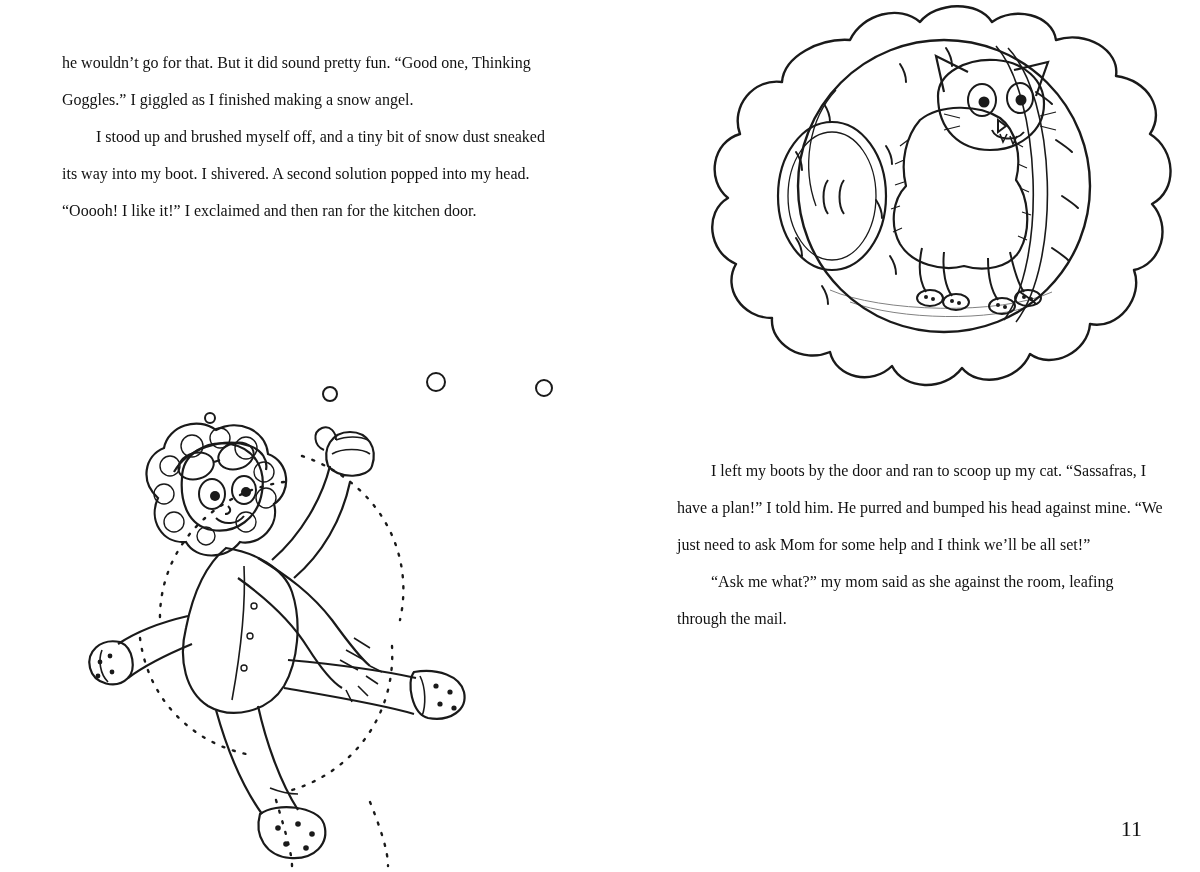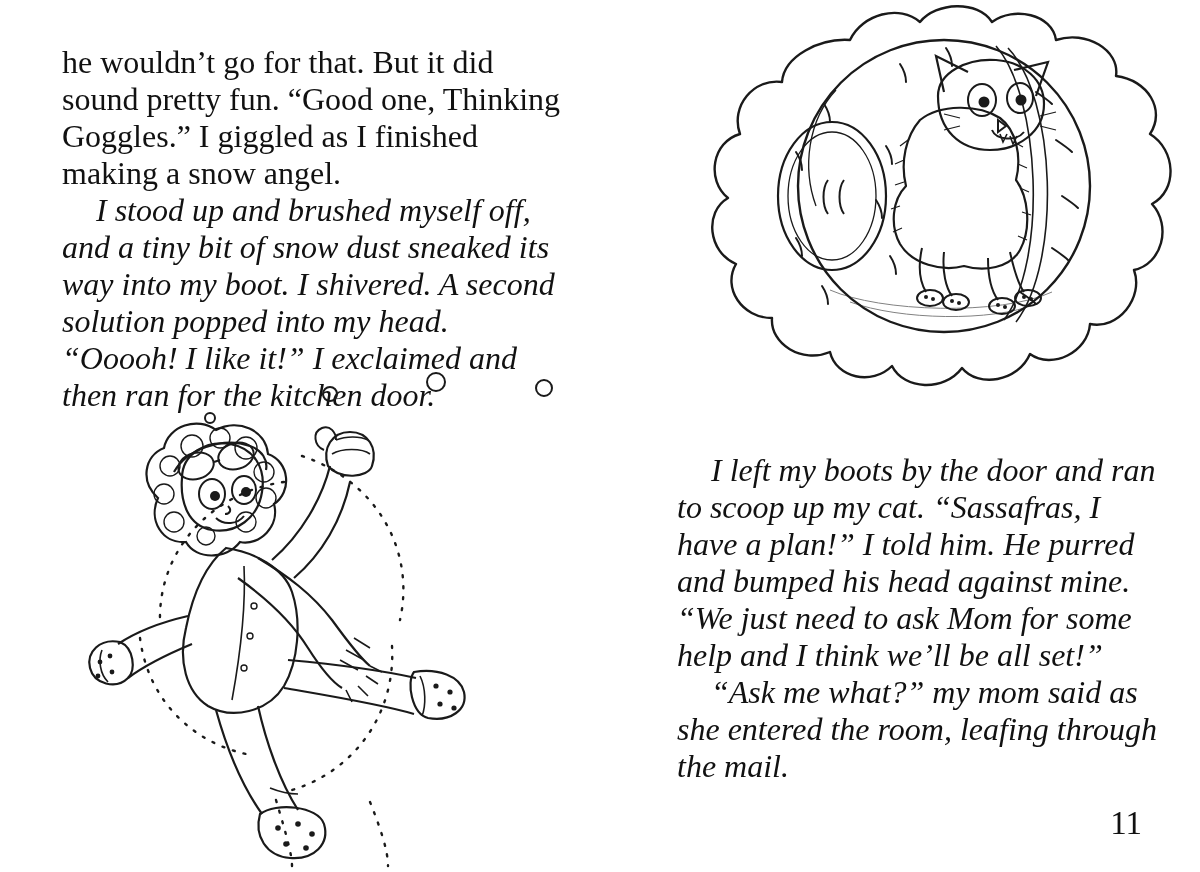--- a/index.html
+++ b/index.html
@@ -16,48 +16,47 @@
     color: #1a1a1a;
   }
   .page {
     position: absolute;
     inset: 0;
   }
 
   
   .text-col {
     position: absolute;
-    font-size: 32px;
+    font-size: 16px;
     line-height: 37px;
     color: #111111;
   }
   .text-col p {
     margin: 0;
   }
   .text-col p.indent {
     text-indent: 34px;
-    font-style: italic;
   }
 
   #left-text {
     left: 62px;
     top: 44px;
     width: 500px;
   }
   #right-text {
     left: 677px;
     top: 452px;
     width: 490px;
   }
 
   .page-number {
     position: absolute;
     right: 58px;
     bottom: 30px;
-    font-size: 33px;
+    font-size: 22px;
     color: #111;
   }
 
   
   .illus {
     position: absolute;
   }
   #illus-thought {
     left: 600px;
     top: 0px;
@@ -78,21 +77,21 @@
 
 <div class="page">
 
   <div class="text-col" id="left-text">
     <p>he wouldn’t go for that. But it did sound pretty fun. “Good one, Thinking Goggles.” I giggled as I finished making a snow angel.</p>
     <p class="indent">I stood up and brushed myself off, and a tiny bit of snow dust sneaked its way into my boot. I shivered. A second solution popped into my head. “Ooooh! I like it!” I exclaimed and then ran for the kitchen door.</p>
   </div>
 
   <div class="text-col" id="right-text">
     <p class="indent">I left my boots by the door and ran to scoop up my cat. “Sassafras, I have a plan!” I told him. He purred and bumped his head against mine. “We just need to ask Mom for some help and I think we’ll be all set!”</p>
-    <p class="indent">“Ask me what?” my mom said as she entered the room, leafing through the mail.</p>
+    <p class="indent">“Ask me what?” my mom said as she against the room, leafing through the mail.</p>
   </div>
 
   <div class="page-number">11</div>
 
   <div class="illus" id="illus-thought">
     <svg width="600" height="430" viewBox="0 0 600 430" aria-hidden="true">
 
       <path class="ink" stroke-width="2.4" stroke-linejoin="round" stroke-linecap="round" d="M250,40
            C262,14 300,4 320,22
            C336,2 378,0 392,22

